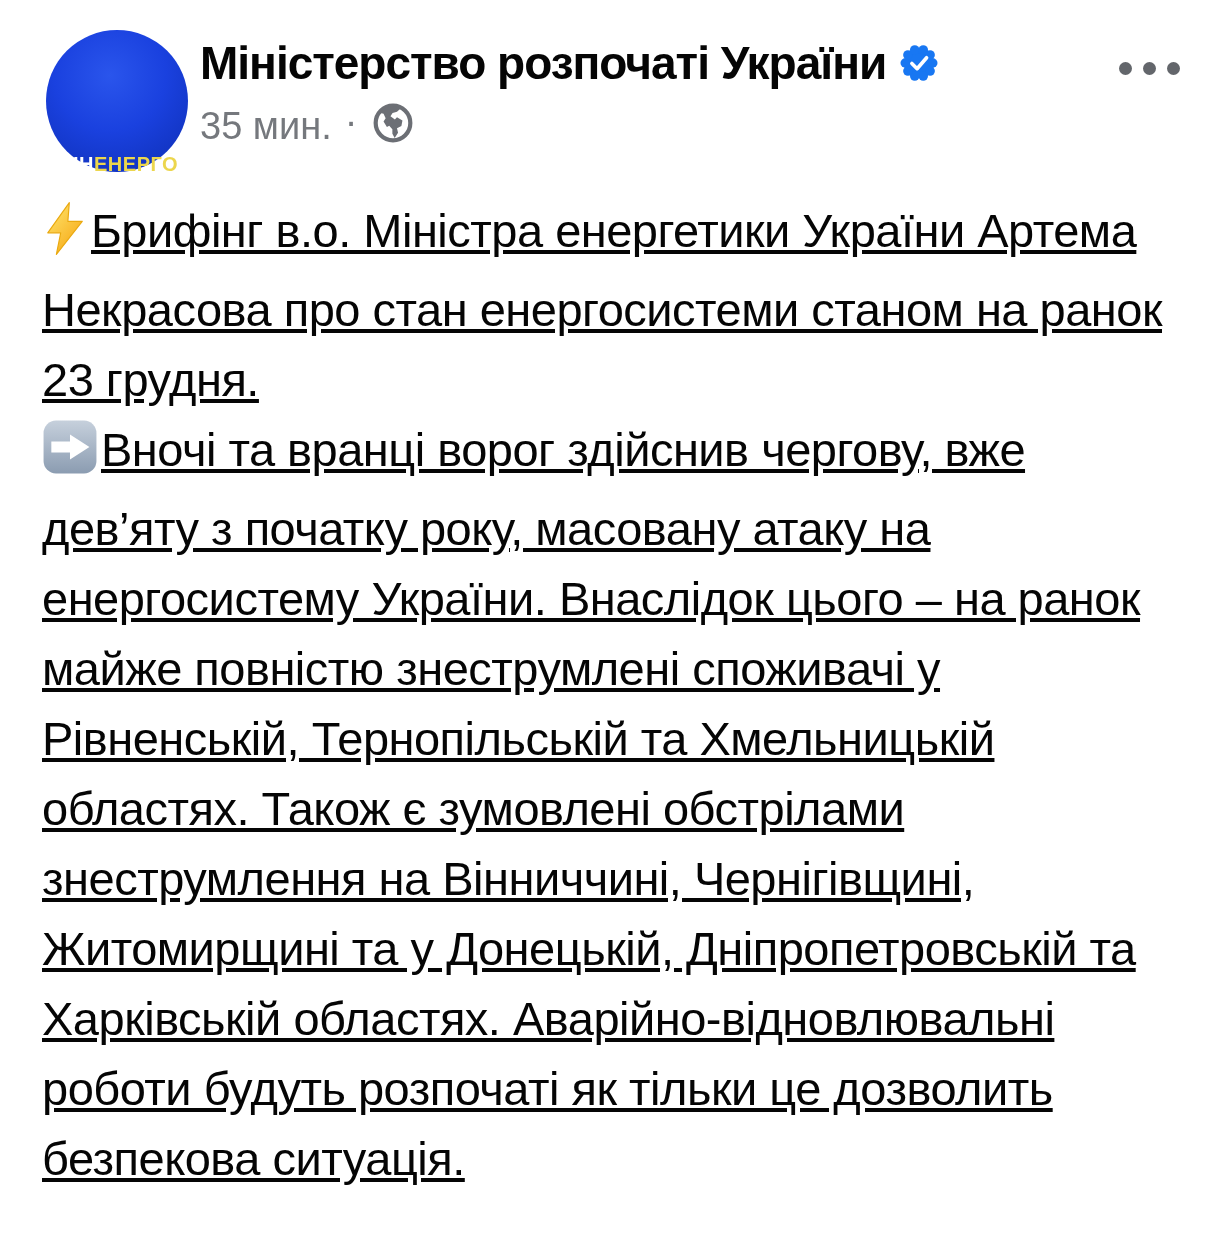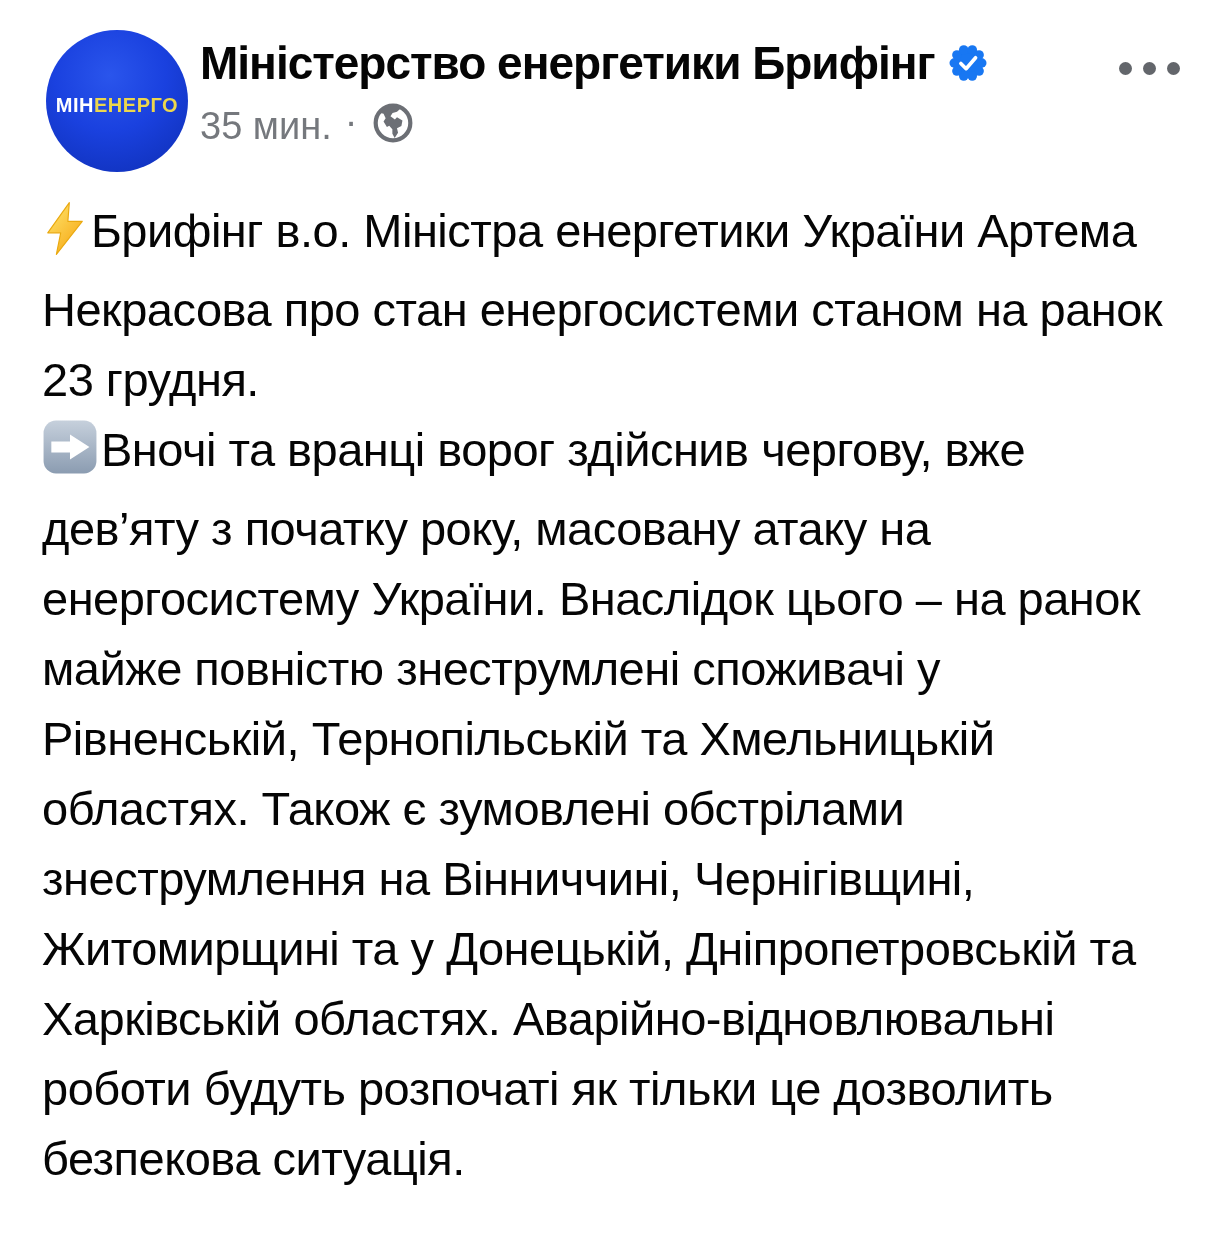--- a/index.html
+++ b/index.html
@@ -20,21 +20,21 @@
     align-items: flex-start;
     padding: 30px 36px 0 46px;
   }
   .avatar {
     flex: 0 0 auto;
     width: 142px;
     height: 142px;
     border-radius: 50%;
     background: radial-gradient(circle at 45% 32%, #2a55ec 0%, #1a41df 45%, #0d2db2 100%);
     display: flex;
-    align-items: center;
+    align-items: flex-end;
     justify-content: center;
     cursor: pointer;
   }
   .avatar-text {
     font-size: 20px;
     font-weight: 700;
     letter-spacing: 0.5px;
     transform: translateY(4px);
     white-space: nowrap;
   }
@@ -91,42 +91,42 @@
   }
 
   
   .post-body {
     padding: 24px 38px 0 42px;
     font-size: 47px;
     line-height: 70px;
     letter-spacing: -0.5px;
     color: #050505;
   }
-  .post-paragraph { margin: 0; }
+  .post-paragraph { margin: 0; text-decoration: underline; }
   .post-paragraph + .post-paragraph { }
   .inline-emoji {
     display: inline-block;
     vertical-align: -9px;
     margin-right: 3px;
   }
 </style>
 </head>
 <body>
 
 <div class="page">
 
   <header class="post-header">
 
     <div class="avatar">
       <span class="avatar-text"><span class="avatar-part1">МІН</span><span class="avatar-part2">ЕНЕРГО</span></span>
     </div>
 
     <div class="header-info">
       <div class="name-row">
-        <span class="page-name">Міністерство енергетики Брифінг</span>
+        <span class="page-name">Міністерство розпочаті України</span>
         <span class="verified-badge">
           <svg width="38" height="38" viewBox="0 0 40 40" aria-hidden="true">
             <g fill="#1877f2">
               <circle cx="20" cy="20" r="16"></circle>
               <circle cx="34.5" cy="20" r="5"></circle>
                 <circle cx="31.7" cy="28.5" r="5"></circle>
               <circle cx="24.5" cy="33.8" r="5"></circle>
                 <circle cx="15.5" cy="33.8" r="5"></circle>
               <circle cx="8.3" cy="28.5" r="5"></circle>
                 <circle cx="5.5" cy="20" r="5"></circle>

